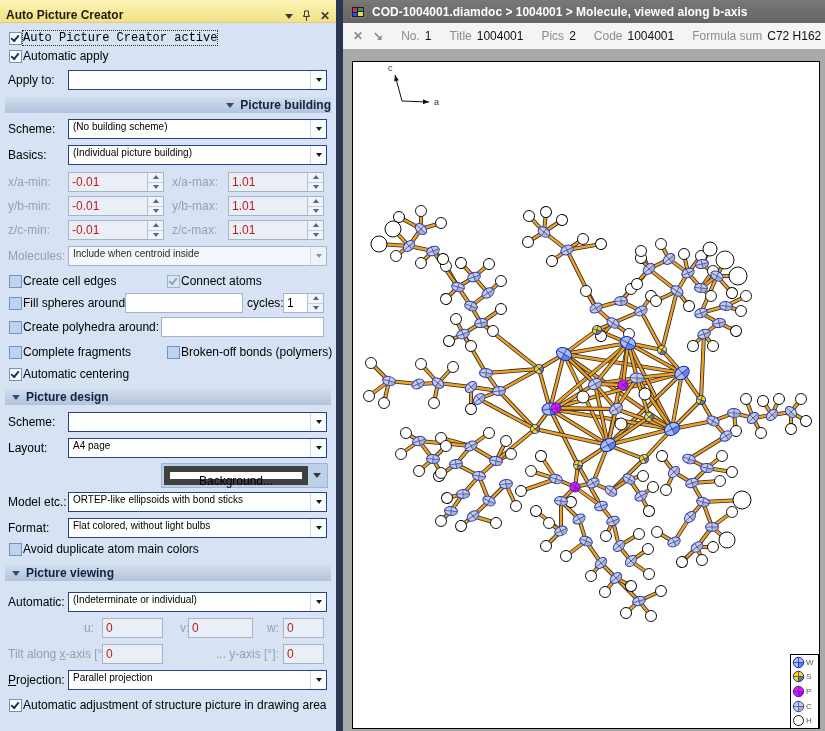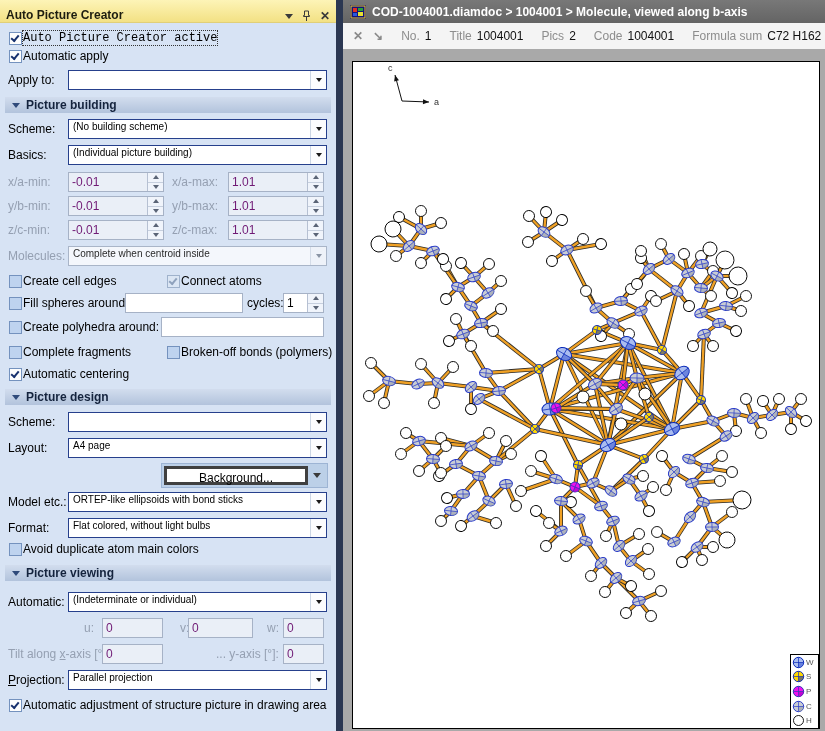--- a/index.html
+++ b/index.html
@@ -17,37 +17,37 @@
   .sec .tri{width:0;height:0;border-left:4px solid transparent;border-right:4px solid transparent;border-top:5px solid #2f4a7a;margin:0 6px 0 7px;}
   .combo{position:absolute;height:18px;background:#fff;border:1px solid #26408c;display:flex;align-items:stretch;}
   .combo .txt{flex:1;padding:1px 4px 0 4px;font-size:10px;color:#000;overflow:hidden;}
   .combo .btn{width:15px;display:flex;align-items:center;justify-content:center;border-left:1px solid #ccd6e4;background:#fbfcfe;}
   .combo .btn .tri-down{border-top-color:#1a1a1a;border-left-width:3.5px;border-right-width:3.5px;border-top-width:4px;}
   .combo.dis{border-color:#a9b5c8;background:#f4f7fc;}
   .combo.dis .txt{color:#2a2a2a;}
   .combo.dis .btn{background:#eef2f9;border-left-color:#d4dce8;}
   .combo.dis .btn .tri-down{border-top-color:#8a94a4;}
   .spinfield{position:absolute;height:18px;border:1px solid #a6b2c6;background:#eaeff7;display:flex;align-items:stretch;}
-  .spinfield .val{flex:1;padding:2px 3px 0 3px;font-size:12px;color:#701a75;}
+  .spinfield .val{flex:1;padding:2px 3px 0 3px;font-size:12px;color:#b91c1c;}
   .spinfield.en{background:#fff;}
   .spinfield.en .val{color:#000;}
   .spin{width:15px;display:flex;flex-direction:column;border-left:1px solid #b6c0d2;}
   .spin div{flex:1;background:#f0f4fb;display:flex;align-items:center;justify-content:center;}
   .spin div:first-child{border-bottom:1px solid #c6cfde;}
   .spin .up{width:0;height:0;border-left:3px solid transparent;border-right:3px solid transparent;border-bottom:4px solid #5a6476;}
   .spin .dn{width:0;height:0;border-left:3px solid transparent;border-right:3px solid transparent;border-top:4px solid #5a6476;}
   .tfield{position:absolute;height:18px;border:1px solid #a6b2c6;background:#fff;}
   .cb{position:absolute;width:11px;height:11px;border:1px solid #7492be;background:#bed3ef;}
   .cb.checked{background:#fdfdfd;}
   .cb.checked::after{content:"";position:absolute;left:1px;top:2px;width:6px;height:3px;border-left:2px solid #17316e;border-bottom:2px solid #17316e;transform:rotate(-50deg);}
   .cb.checked.discheck::after{border-color:#8fa2bd;}
   .cb.checked.discheck{background:#dbe6f4;border-color:#9fb2cc;}
   .focus-dotted{outline:1px dotted #333;}
   .bgbtn-outer{position:absolute;background:#bcd0e8;border:1px solid #9db4d4;display:flex;padding:2px;}
-  .bgbtn{flex:1;background:#fff;border:3px solid #404040;font-size:12px;text-align:center;padding-top:2px;color:#000;}
+  .bgbtn{flex:1;background:#fff;border:6px solid #404040;font-size:12px;text-align:center;padding-top:2px;color:#000;}
   .bgbtn-arrow{width:17px;display:flex;align-items:center;justify-content:center;}
   .u{text-decoration:underline;}
   
   #splitter{position:absolute;left:336px;top:0;width:7px;height:731px;background:#2b3752;}
   #right-panel{position:absolute;left:343px;top:0;width:482px;height:731px;background:#a9a9a9;}
   #doc-titlebar{position:absolute;left:0;top:0;width:482px;height:23px;background:linear-gradient(180deg,#787878,#646464);display:flex;align-items:center;}
   #doc-titlebar .doc-title{color:#fff;font-size:12px;font-weight:bold;margin-left:6px;white-space:nowrap;}
   #doc-icon{margin-left:7px;width:16px;height:14px;flex:0 0 auto;}
   #navbar{position:absolute;left:0;top:23px;width:482px;height:26px;background:#f4f4f4;border-bottom:1px solid #d8d8d8;display:flex;align-items:center;font-size:12px;color:#1a1a1a;overflow:hidden;}
   #navbar .nicon{color:#8a8a8a;font-size:12px;font-weight:bold;margin-left:10px;}
@@ -87,21 +87,21 @@
     <span class="lbl" style="left:23px;top:49px;">Automatic apply</span>
 
     <span class="lbl" style="left:8px;top:73px;">Apply to:</span>
     <div class="combo" style="left:68px;top:70px;width:257px;">
       <span class="txt"></span>
       <span class="btn">
           <span class="tri-down"></span>
         </span>
     </div>
 
-    <div class="sec" style="top:97px;">
+    <div class="sec" style="top:97px;justify-content:flex-end;">
         <span class="tri"></span>
         <span>Picture building</span>
       </div>
 
     <span class="lbl" style="left:8px;top:122px;">Scheme:</span>
     <div class="combo" style="left:68px;top:119px;width:257px;">
       <span class="txt">(No building scheme)</span>
       <span class="btn">
           <span class="tri-down"></span>
         </span>
@@ -185,21 +185,21 @@
             <span class="up"></span>
           </div>
           <div>
             <span class="dn"></span>
           </div>
         </span>
       </div>
 
     <span class="lbl dis" style="left:8px;top:249px;">Molecules:</span>
     <div class="combo dis" style="left:68px;top:246px;width:257px;">
-      <span class="txt">Complete when centroid inside</span>
+      <span class="txt">Include when centroid inside</span>
       <span class="btn">
           <span class="tri-down"></span>
         </span>
     </div>
 
     <div class="cb" style="left:9px;top:275px;"></div>
     <span class="lbl" style="left:23px;top:274px;">Create cell edges</span>
     <div class="cb checked discheck" style="left:167px;top:275px;"></div>
     <span class="lbl" style="left:181px;top:274px;">Connect atoms</span>
 

